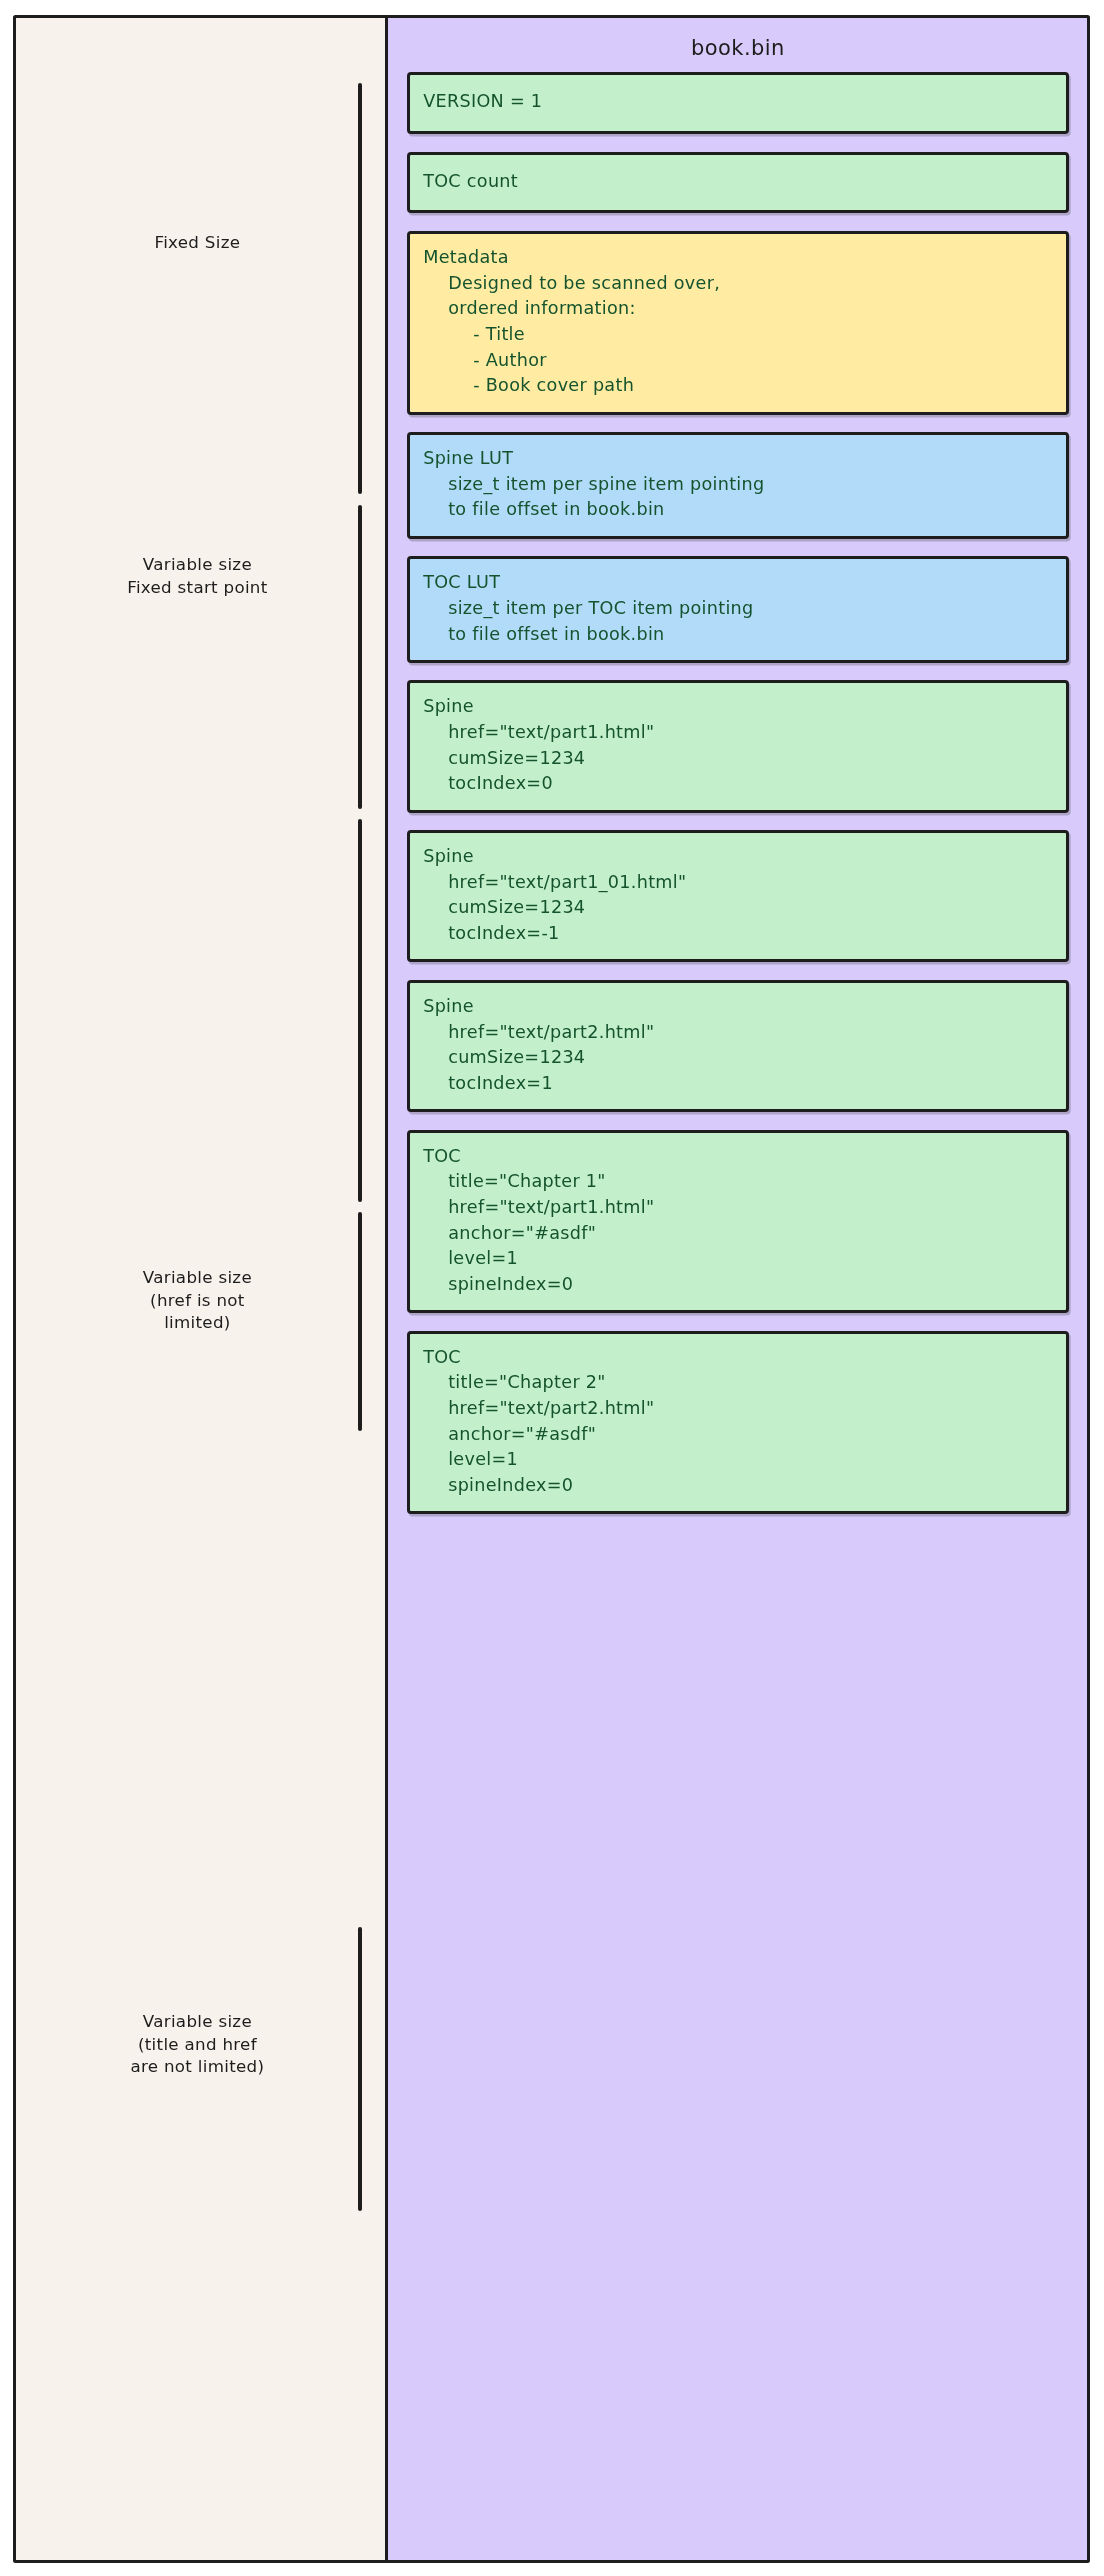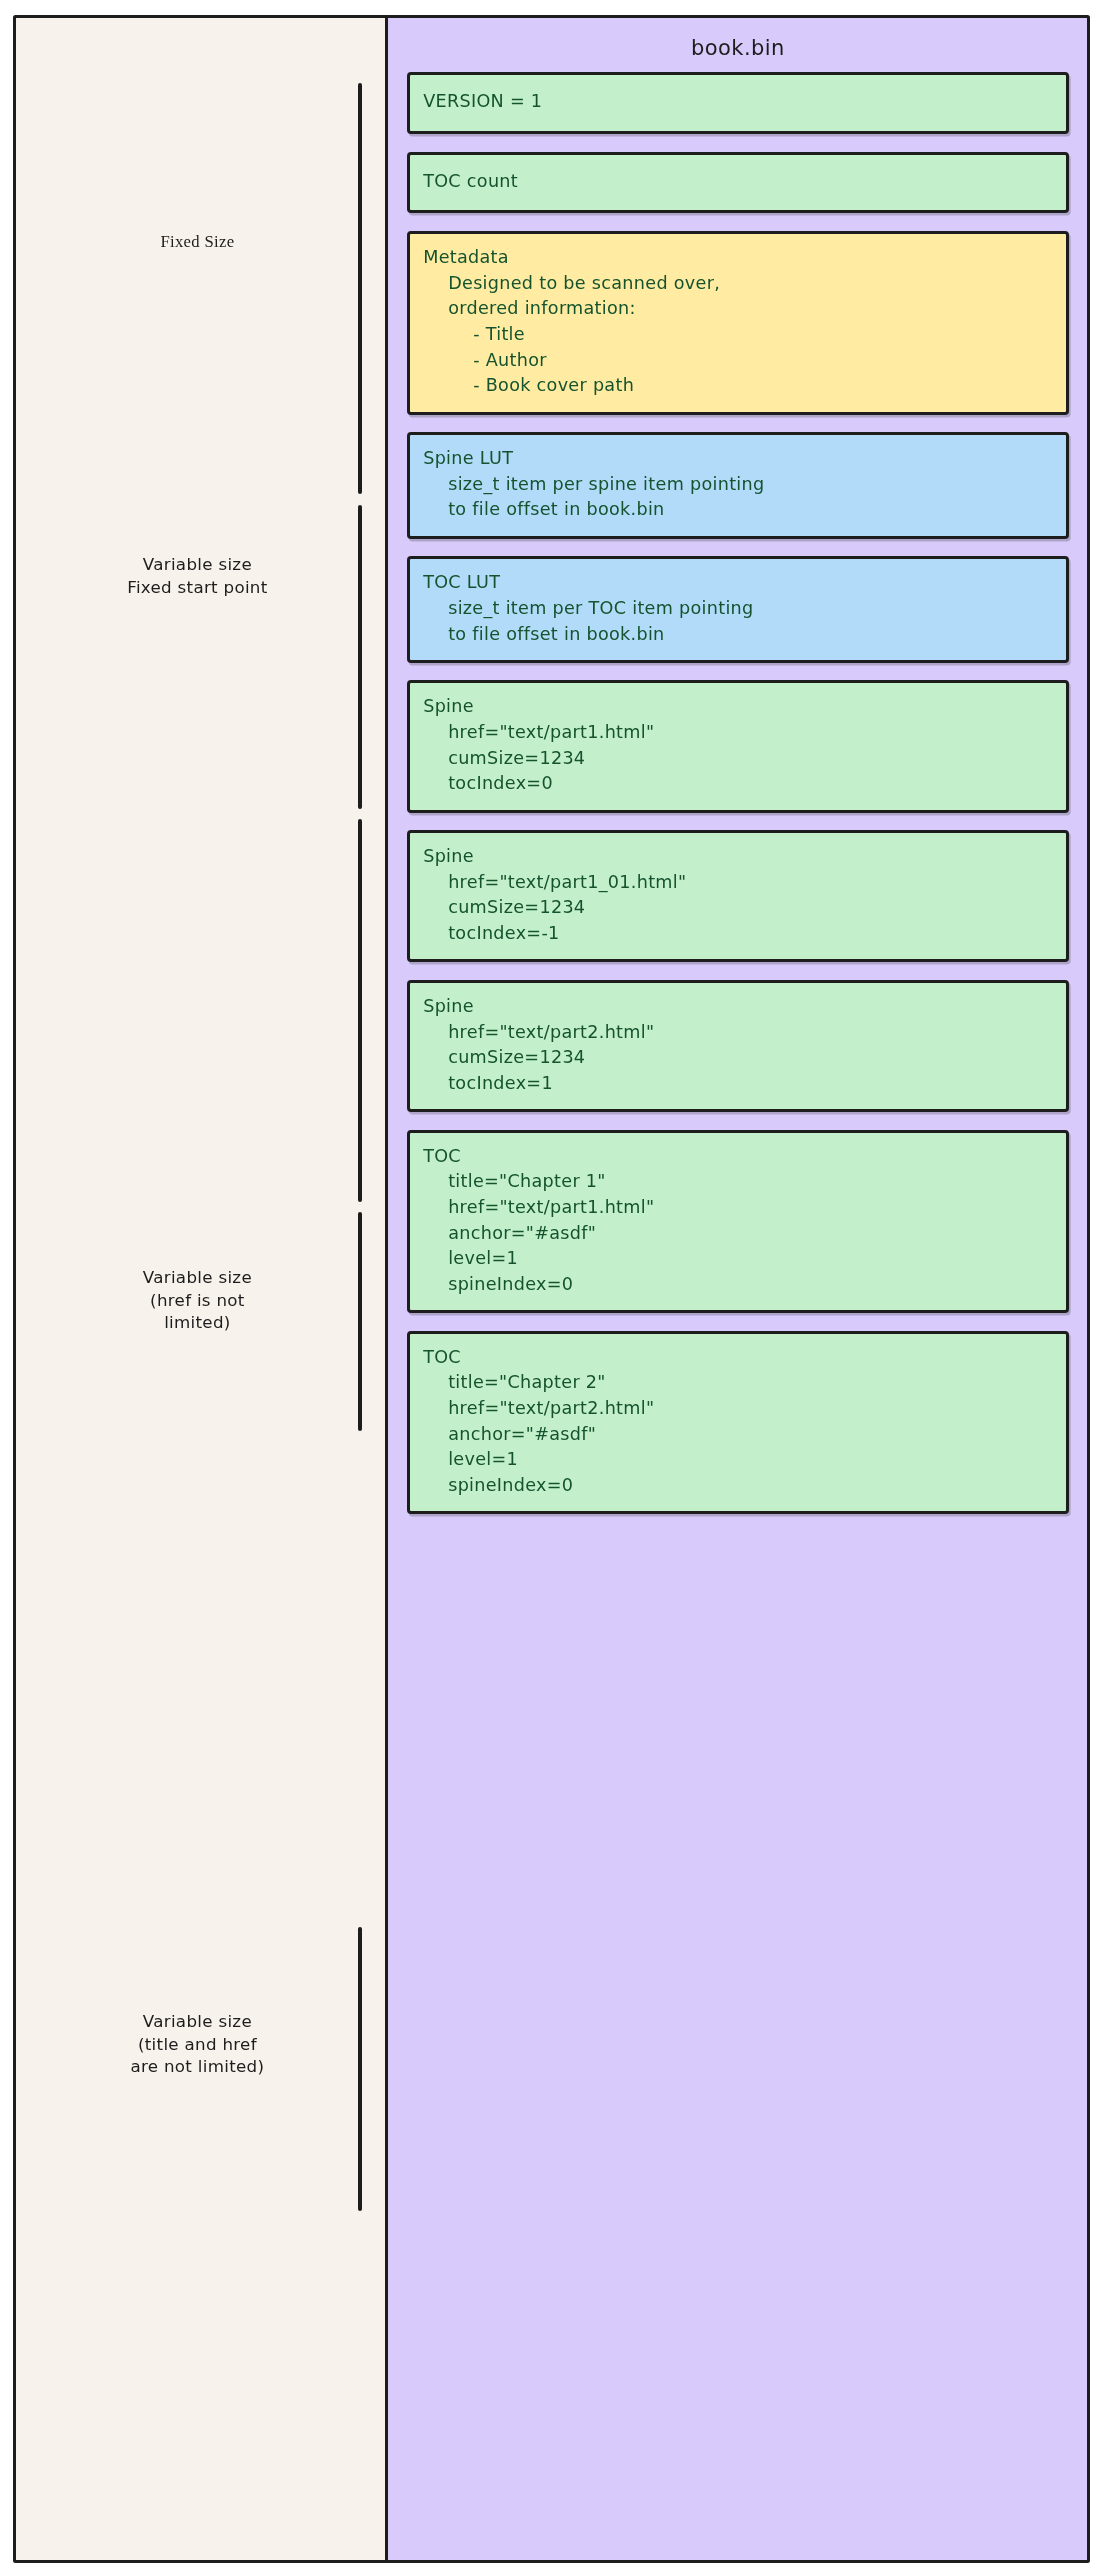--- a/index.html
+++ b/index.html
@@ -122,21 +122,21 @@
   <div class="outer-frame">
 
     <div class="left-col">
 
       <div class="tick" style="top:65px;  height:411px;"></div>
       <div class="tick" style="top:487px; height:304px;"></div>
       <div class="tick" style="top:801px; height:383px;"></div>
       <div class="tick" style="top:1194px;height:219px;"></div>
       <div class="tick" style="top:1909px;height:284px;"></div>
 
-      <div class="note" style="top:213px;font-family:Liberation Serif, serif;">Fixed Size</div>
+      <div class="note" style="top:213px;">Fixed Size</div>
 
       <div class="note" style="top:535px;">Variable size
 Fixed start point</div>
 
 
       <div class="note" style="top:1248px;">Variable size
 (href is not
 limited)</div>
 
       <div class="note" style="top:1992px;">Variable size

